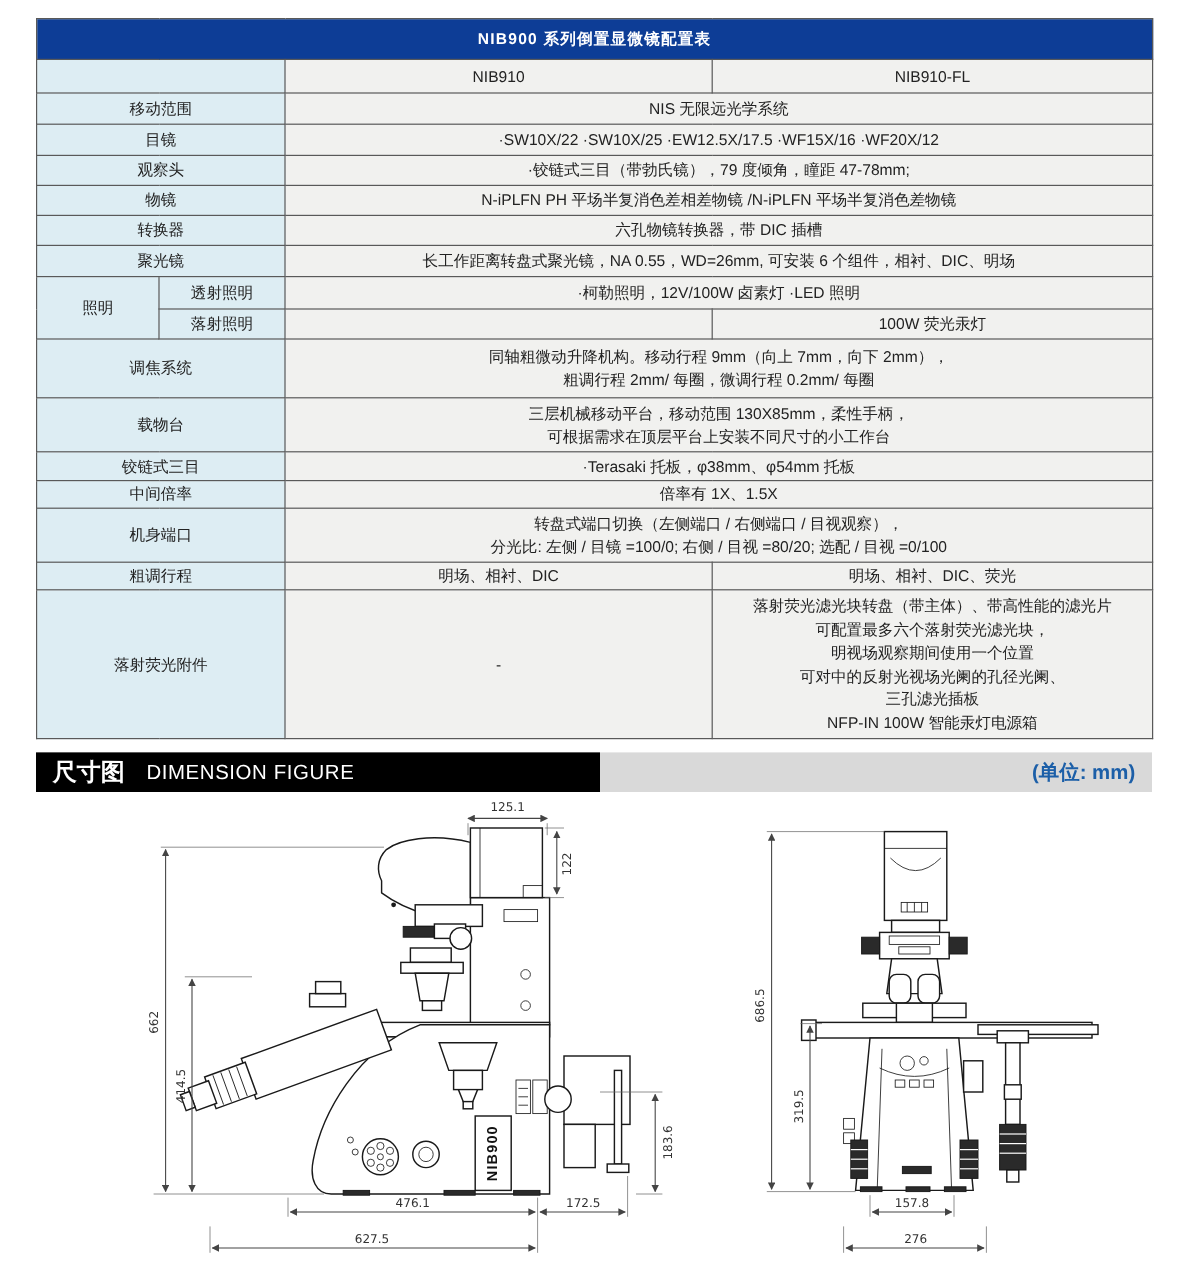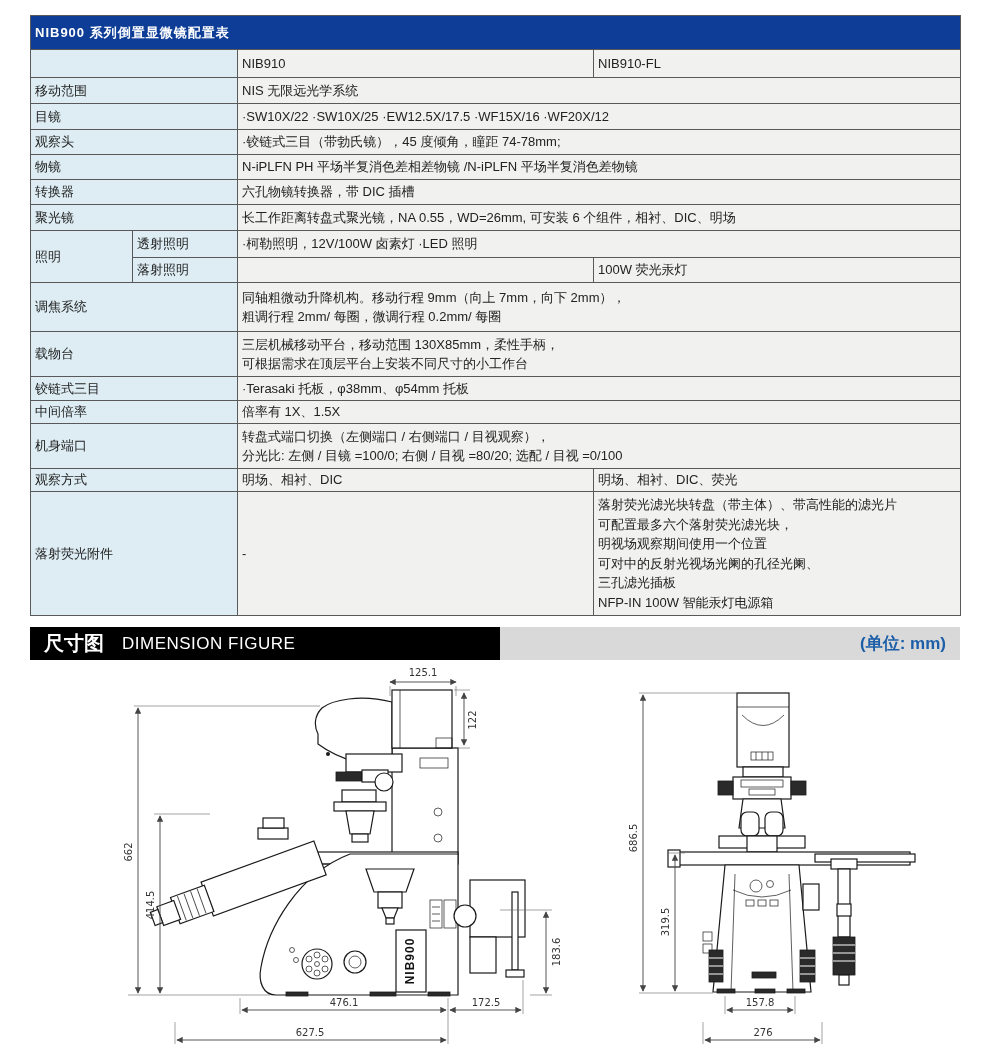--- a/index.html
+++ b/index.html
@@ -2,21 +2,21 @@
 <html><head>
 <meta charset="utf-8">
 <style>
   html,body{margin:0;padding:0;background:#fff;}
   .page{position:relative;width:990px;height:1055px;background:#fff;overflow:hidden;
         font-family:"Liberation Sans","DejaVu Sans",sans-serif;color:#222;}
 
   
   table.spec{position:absolute;left:30px;top:15px;width:930px;border-collapse:collapse;
              table-layout:fixed;border:1px solid #3c3c3c;}
-  table.spec td{border:1px solid #595959;font-size:13px;text-align:left;vertical-align:middle;
+  table.spec td{border:1px solid #595959;font-size:13px;text-align:center;vertical-align:middle;
                 padding:1px 4px;line-height:1.5;}
   td.title{background:#0d3d96;color:#fff;font-size:16px;font-weight:bold;letter-spacing:1px;}
   td.lbl{background:#ddedf3;}
   td.val{background:#f1f1ef;}
   td.pre{white-space:pre-line;}
   .h33 td{height:31px;} .h27 td{height:25px;} .h26 td{height:24px;}
   .h25 td{height:23px;} .h24 td{height:22px;} .h23 td{height:21px;}
   .h22 td{height:20px;} .h48 td{height:46px;} .h44 td{height:42px;}
   .h123 td{height:121px;}
 
@@ -62,21 +62,21 @@
     <tr class="h25">
       <td colspan="2" class="lbl">移动范围</td>
       <td colspan="2" class="val">NIS 无限远光学系统</td>
     </tr>
     <tr class="h25">
       <td colspan="2" class="lbl">目镜</td>
       <td colspan="2" class="val">·SW10X/22 ·SW10X/25 ·EW12.5X/17.5 ·WF15X/16  ·WF20X/12</td>
     </tr>
     <tr class="h24">
       <td colspan="2" class="lbl">观察头</td>
-      <td colspan="2" class="val">·铰链式三目（带勃氏镜），45 度倾角，瞳距 74-78mm;</td>
+      <td colspan="2" class="val">·铰链式三目（带勃氏镜），79 度倾角，瞳距 47-78mm;</td>
     </tr>
     <tr class="h24">
       <td colspan="2" class="lbl">物镜</td>
       <td colspan="2" class="val">N-iPLFN PH 平场半复消色差相差物镜 /N-iPLFN 平场半复消色差物镜</td>
     </tr>
     <tr class="h24">
       <td colspan="2" class="lbl">转换器</td>
       <td colspan="2" class="val">六孔物镜转换器，带 DIC 插槽</td>
     </tr>
     <tr class="h25">
@@ -110,21 +110,21 @@
     <tr class="h22">
       <td colspan="2" class="lbl">中间倍率</td>
       <td colspan="2" class="val">倍率有 1X、1.5X</td>
     </tr>
     <tr class="h44">
       <td colspan="2" class="lbl">机身端口</td>
       <td colspan="2" class="val pre">转盘式端口切换（左侧端口 / 右侧端口 / 目视观察），
 分光比: 左侧 / 目镜 =100/0; 右侧 / 目视 =80/20; 选配 / 目视 =0/100</td>
     </tr>
     <tr class="h22">
-      <td colspan="2" class="lbl">观察方式</td>
+      <td colspan="2" class="lbl">粗调行程</td>
       <td class="val">明场、相衬、DIC</td>
       <td class="val">明场、相衬、DIC、荧光</td>
     </tr>
     <tr class="h123">
       <td colspan="2" class="lbl">落射荧光附件</td>
       <td class="val">-</td>
       <td class="val pre">落射荧光滤光块转盘（带主体）、带高性能的滤光片
 可配置最多六个落射荧光滤光块，
 明视场观察期间使用一个位置
 可对中的反射光视场光阑的孔径光阑、

